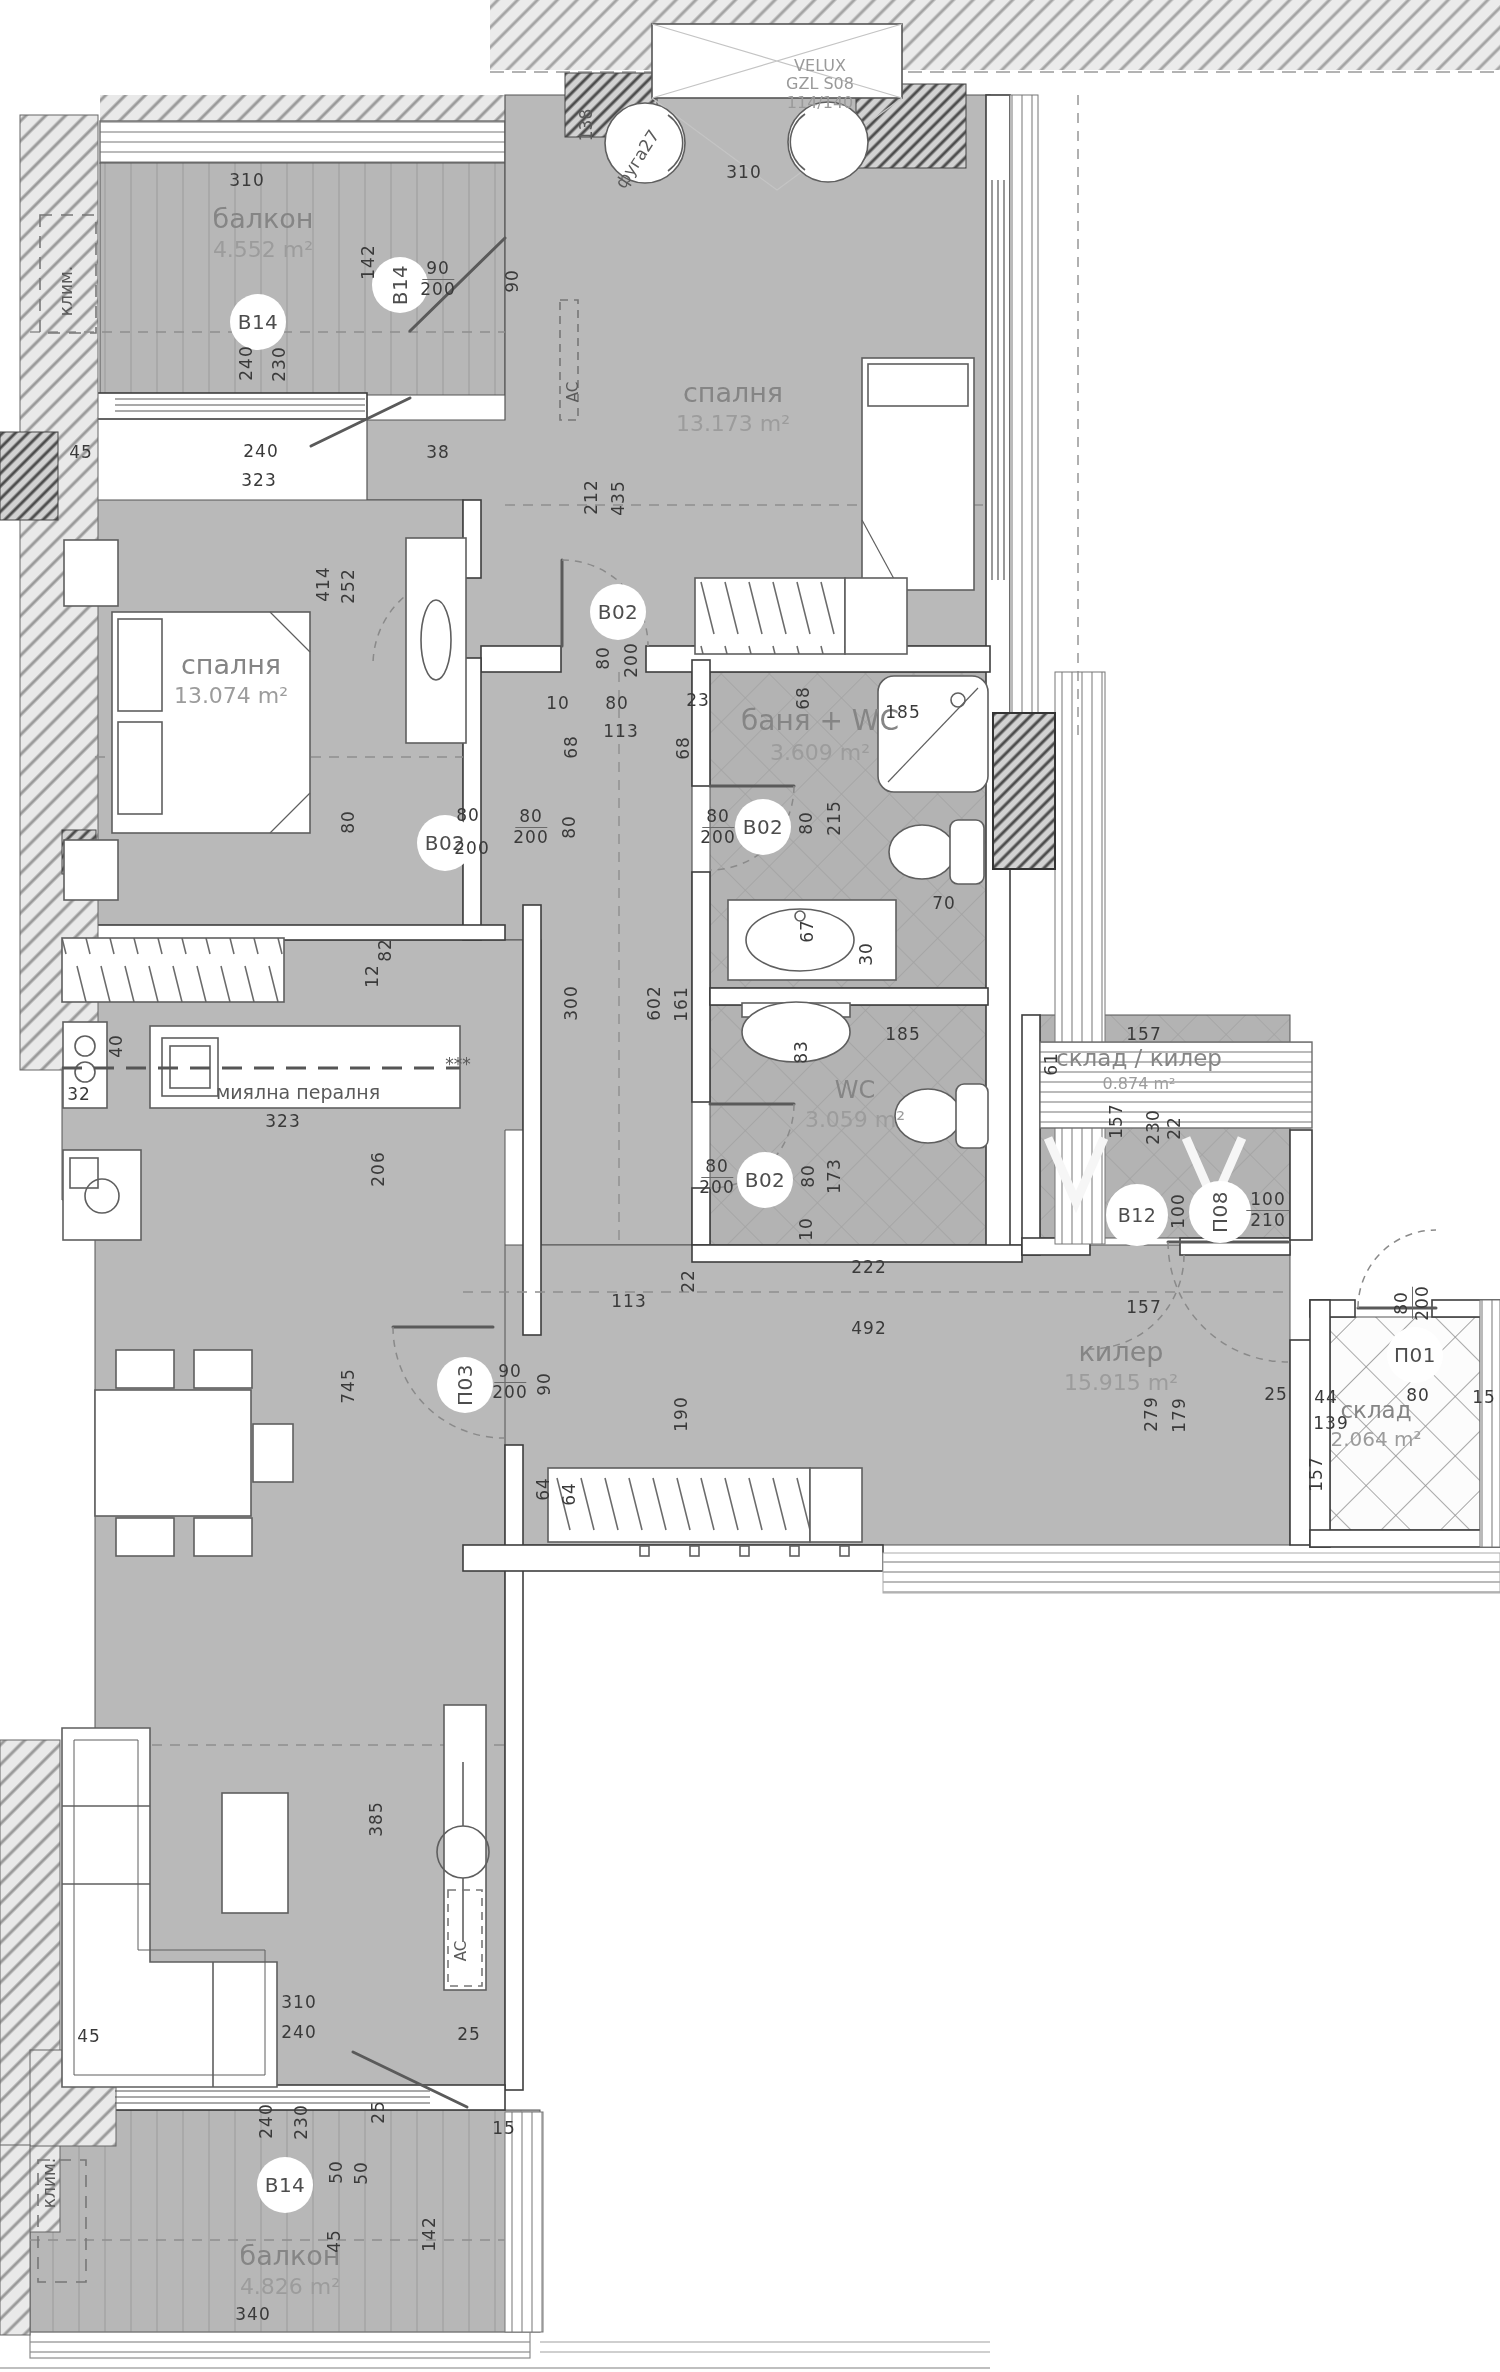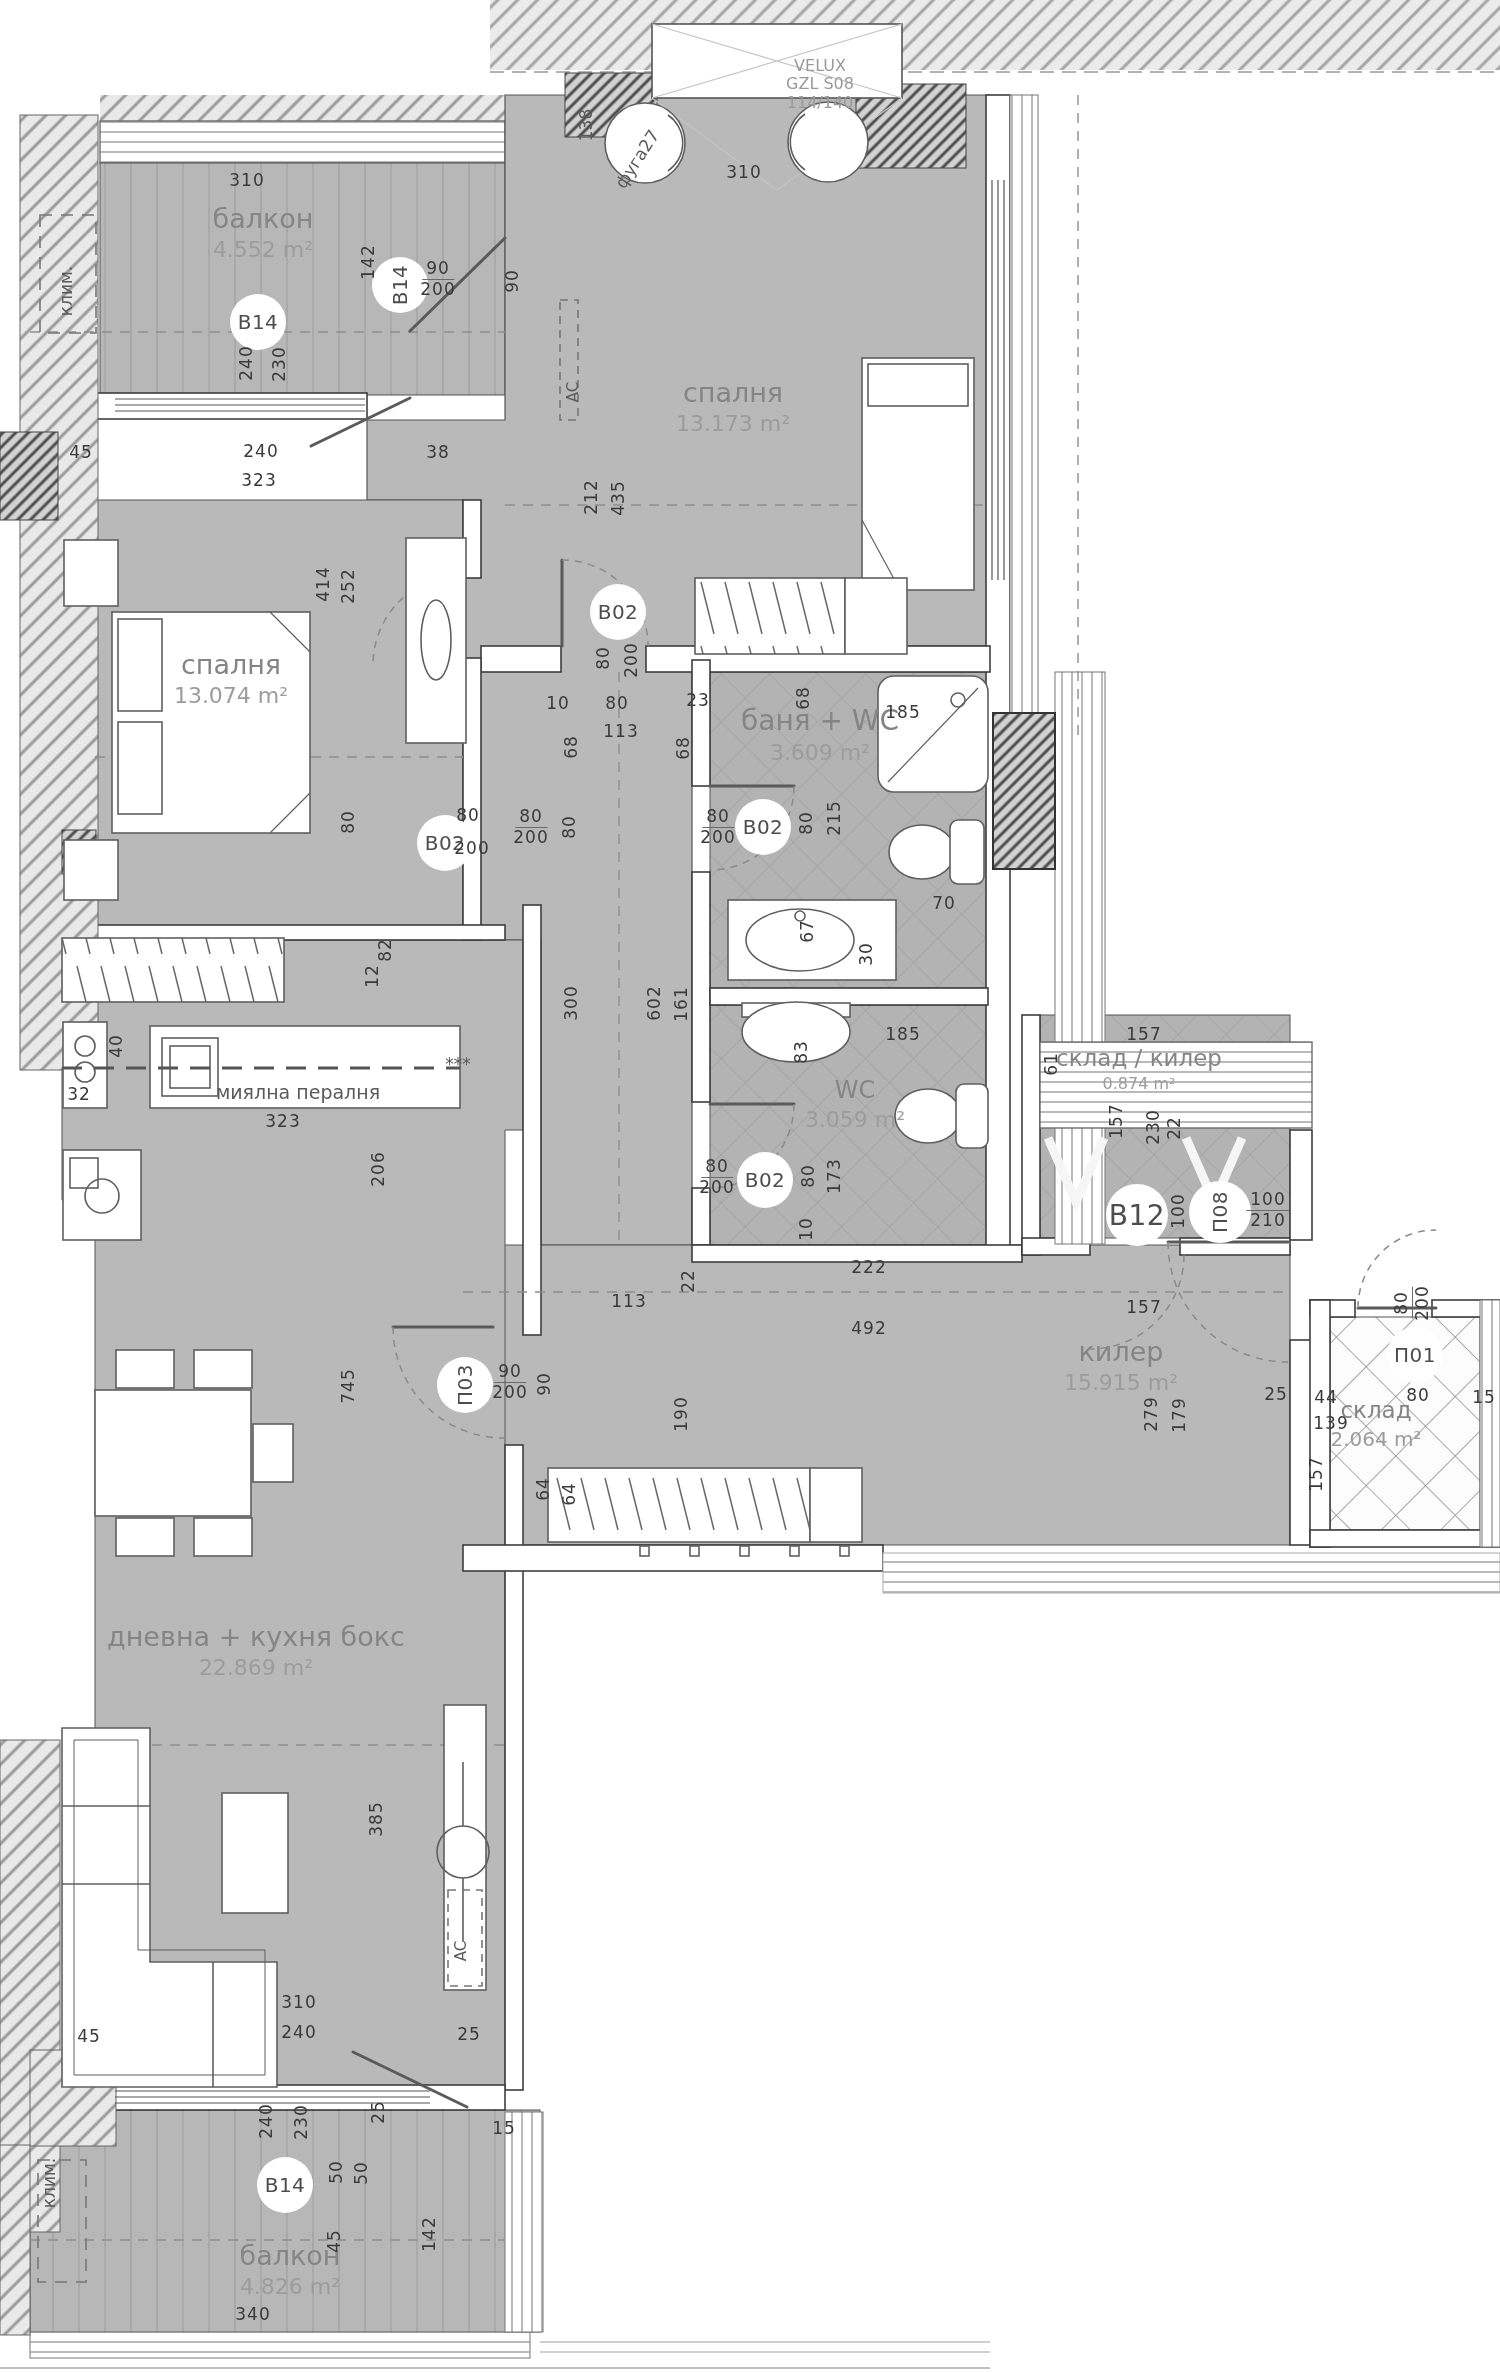--- a/index.html
+++ b/index.html
@@ -334,44 +334,40 @@
       <div class="ra" style="font-size:16px">0.874 m²</div>
     </div>
 <div class="room" style="left:1121px;top:1366px">
       <div class="rn">килер</div>
       <div class="ra">15.915 m²</div>
     </div>
 <div class="room" style="left:1376px;top:1424px">
       <div class="rn" style="font-size:23px">склад</div>
       <div class="ra" style="font-size:20px">2.064 m²</div>
     </div>
-<div class="room" style="left:256px;top:1651px">
-      <div class="rn">дневна + кухня бокс</div>
-      <div class="ra">22.869 m²</div>
-    </div>
 <div class="room" style="left:290px;top:2270px">
       <div class="rn">балкон</div>
       <div class="ra">4.826 m²</div>
     </div>
 
 
 <div class="velux" style="left:820px;top:85px">
   <div>VELUX</div>
   <div>GZL S08</div>
   <div>114/140</div>
 </div>
 
 <div class="marker" style="left:258px;top:322px">B14</div>
 <div class="marker v" style="left:400px;top:285px">B14</div>
 <div class="marker" style="left:285px;top:2185px">B14</div>
 <div class="marker" style="left:618px;top:612px">B02</div>
 <div class="marker" style="left:445px;top:843px">B02</div>
 <div class="marker" style="left:763px;top:827px">B02</div>
 <div class="marker" style="left:765px;top:1180px">B02</div>
-<div class="marker" style="left:1137px;top:1215px;width:62px;height:62px;font-size:28px">B12</div>
+<div class="marker" style="left:1137px;top:1215px;width:62px;height:62px;font-size:19px">B12</div>
 <div class="marker v" style="left:1220px;top:1212px;width:62px;height:62px">П08</div>
 <div class="marker v" style="left:465px;top:1385px">П03</div>
 <div class="marker" style="left:1415px;top:1355px">П01</div>
 
 <div class="note v" style="left:66px;top:291px">клим.</div>
 <div class="note v" style="left:49px;top:2183px">клим.</div>
 <div class="note v" style="left:573px;top:392px;font-size:15px">AC</div>
 <div class="note v" style="left:461px;top:1951px;font-size:15px">AC</div>
 <div class="note" style="left:298px;top:1092px;font-size:19px">миялна пералня</div>
 <div class="note" style="left:458px;top:1064px">***</div>

